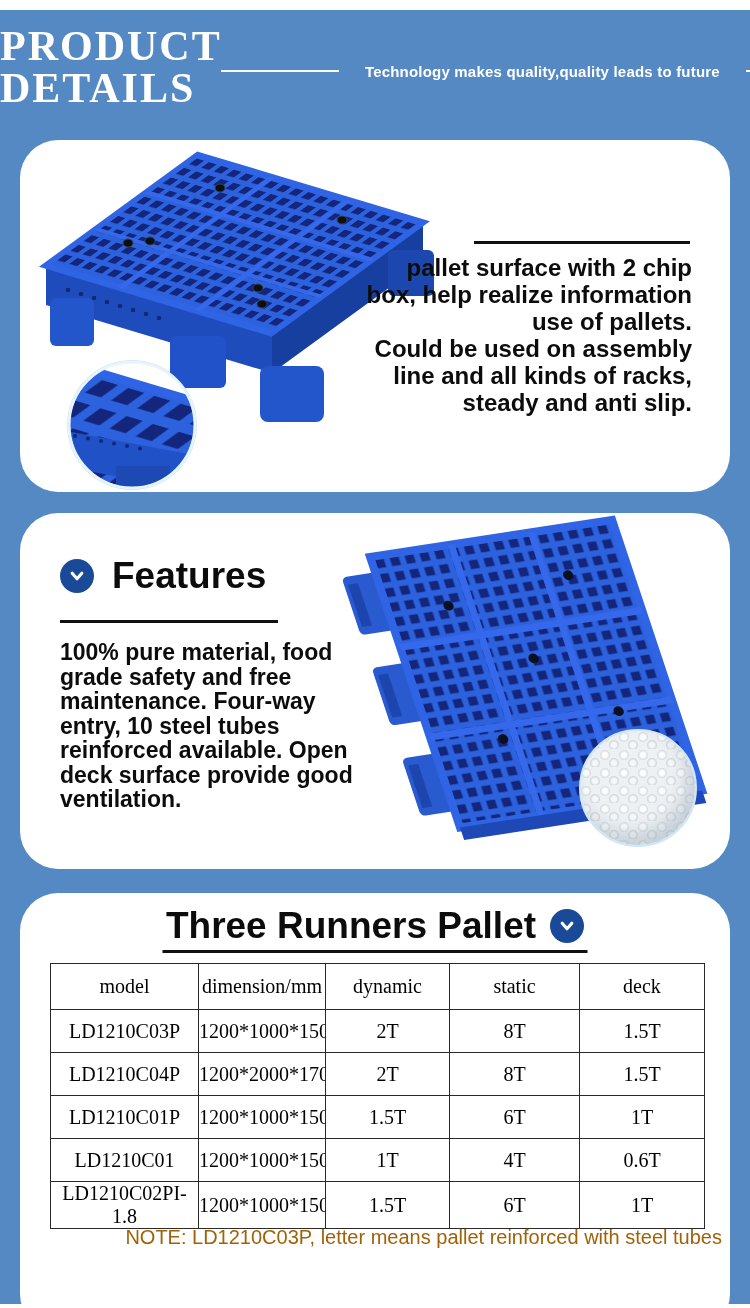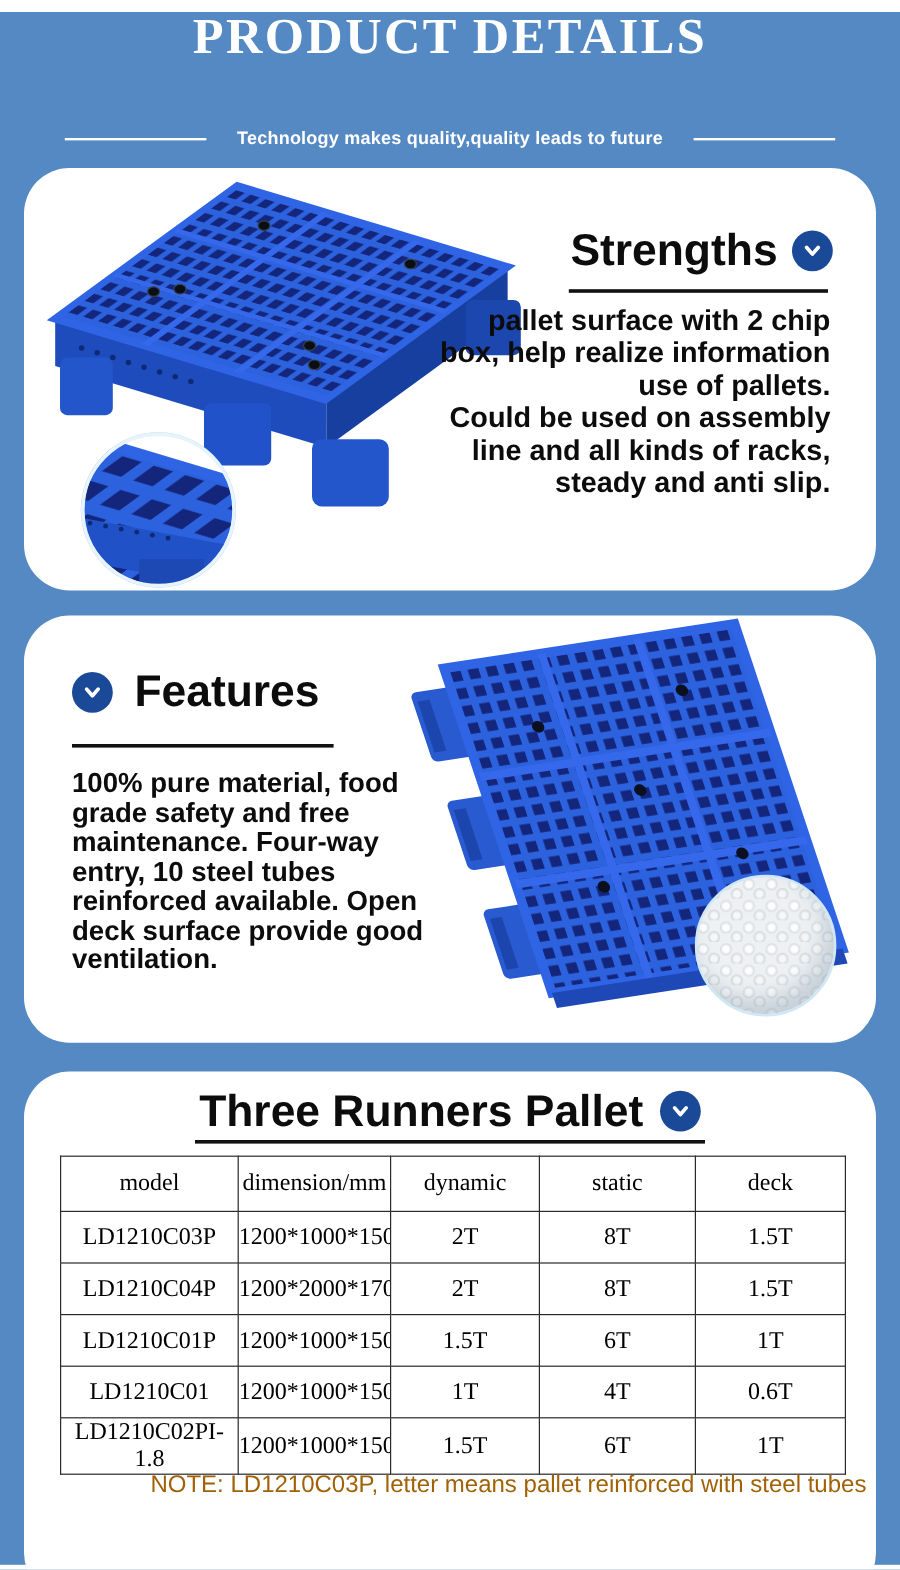--- a/index.html
+++ b/index.html
@@ -3,21 +3,21 @@
 <meta charset="utf-8">
 <style>
   html,body{margin:0;padding:0;background:#fff;}
   .page{position:relative;width:750px;height:1308px;background:#5489c4;
         font-family:"Liberation Sans",sans-serif;overflow:hidden;}
   .strip-top{position:absolute;top:0;left:0;right:0;height:10px;background:#fff;}
   .strip-bottom{position:absolute;bottom:0;left:0;right:0;height:4px;background:#fff;}
 
   
   .header{position:absolute;top:10px;left:0;width:750px;height:120px;
-          display:flex;flex-direction:column;align-items:center;justify-content:space-between;
+          display:flex;flex-direction:row;align-items:center;justify-content:flex-start;
           padding-bottom:6px;box-sizing:border-box;}
   .page-title{margin:0;color:#ffffff;font-family:"Liberation Serif",serif;font-weight:bold;
               font-size:42px;letter-spacing:2px;line-height:1;}
   .sub-row{margin-top:8px;display:flex;align-items:center;gap:26px;color:#fff;}
   .hline{width:118px;height:2px;background:#ffffff;}
   .sub-text{font-size:15px;font-weight:bold;letter-spacing:.2px;white-space:nowrap;}
 
   
   .card{position:absolute;left:20px;width:710px;background:#ffffff;border-radius:38px;}
   .card1{top:140px;height:352px;}
@@ -32,21 +32,21 @@
   h2{margin:0;font-size:37px;font-weight:bold;color:#0c0c0c;line-height:1;}
 
   
   .s-head{position:absolute;top:50px;right:36px;display:flex;align-items:center;gap:12px;}
   .s-line{position:absolute;top:101px;right:40px;width:216px;height:2.5px;background:#111;}
   .s-body{position:absolute;top:114px;right:38px;width:400px;margin:0;font-size:24px;
           font-weight:bold;color:#0c0c0c;line-height:27px;text-align:right;white-space:pre-line;}
   .pallet-svg{position:absolute;top:0;left:0;}
 
   
-  .f-head{position:absolute;top:44px;left:40px;display:flex;align-items:flex-end;gap:18px;}
+  .f-head{position:absolute;top:44px;left:40px;display:flex;align-items:center;gap:18px;}
   .f-line{position:absolute;top:107px;left:40px;width:218px;height:2.5px;background:#111;}
   .f-body{position:absolute;top:127px;left:40px;width:335px;margin:0;font-size:23px;
           font-weight:bold;color:#0c0c0c;line-height:24.5px;white-space:pre-line;}
   .granules{position:absolute;top:216px;left:559px;width:114px;height:114px;border-radius:50%;
             border:2px solid #cfe7f6;background-color:#eef1f3;
             background-image:
               radial-gradient(circle at 5px 6px,  #fdfdfd 2.5px, #d9dee2 4.5px, rgba(0,0,0,0) 5.5px),
               radial-gradient(circle at 14px 14px,#f6f7f8 2.5px, #d3d9dd 4.5px, rgba(0,0,0,0) 5.5px);
             background-size:19px 18px;
             box-shadow:inset -8px -12px 16px rgba(125,150,168,.35);}
@@ -138,28 +138,20 @@
             <circle cx="68" cy="298.5" r="2"></circle>
           <circle cx="81" cy="301" r="2"></circle>
             <circle cx="94" cy="303.5" r="2"></circle>
           <circle cx="107" cy="306" r="2"></circle>
             <circle cx="120" cy="308.5" r="2"></circle>
         </g>
       </g>
       <circle cx="112" cy="285" r="63" fill="none" stroke="#e8f4fb" stroke-width="3"></circle>
     </svg>
 
-    <div class="s-head">
-      <h2>Strengths</h2>
-      <span class="circ">
-        <svg viewBox="0 0 32 32">
-            <path d="M9 12 L16 20 L23 12" fill="none" stroke="#fff" stroke-width="4.5" stroke-linecap="round" stroke-linejoin="round"></path>
-          </svg>
-      </span>
-    </div>
     <div class="s-line"></div>
     <p class="s-body">pallet surface with 2 chip
 box, help realize information
 use of pallets.
 Could be used on assembly
 line and all kinds of racks,
 steady and anti slip.</p>
   </section>
 
   <section class="card card2">

